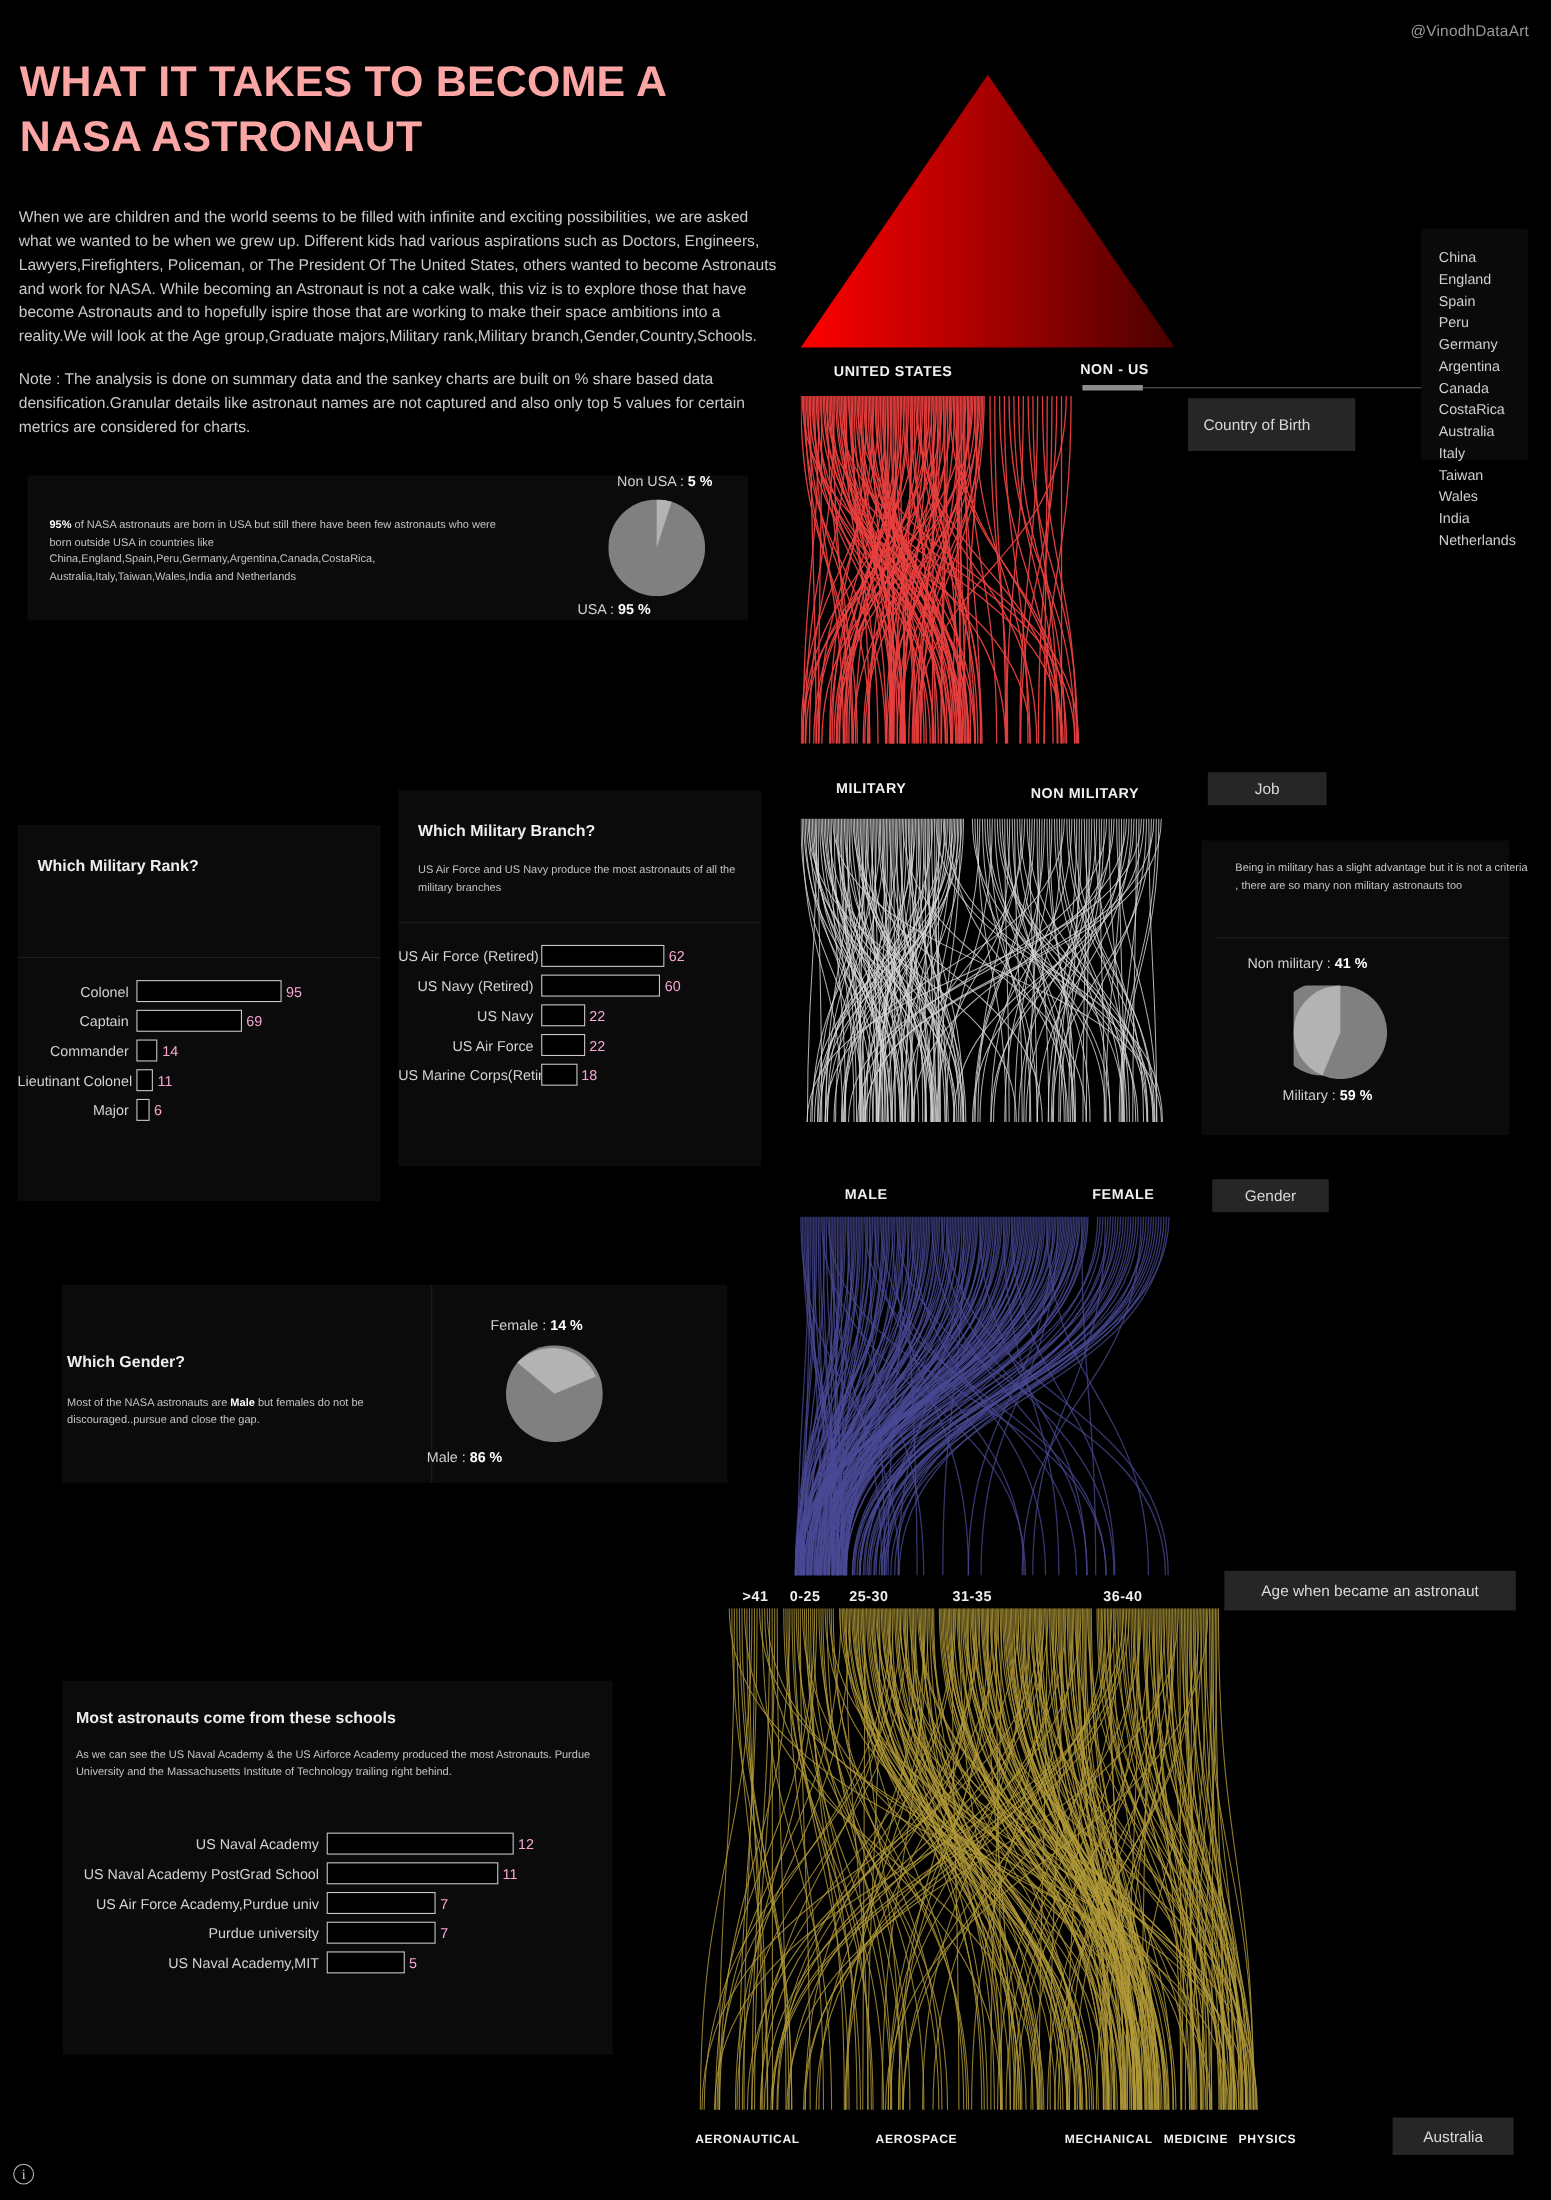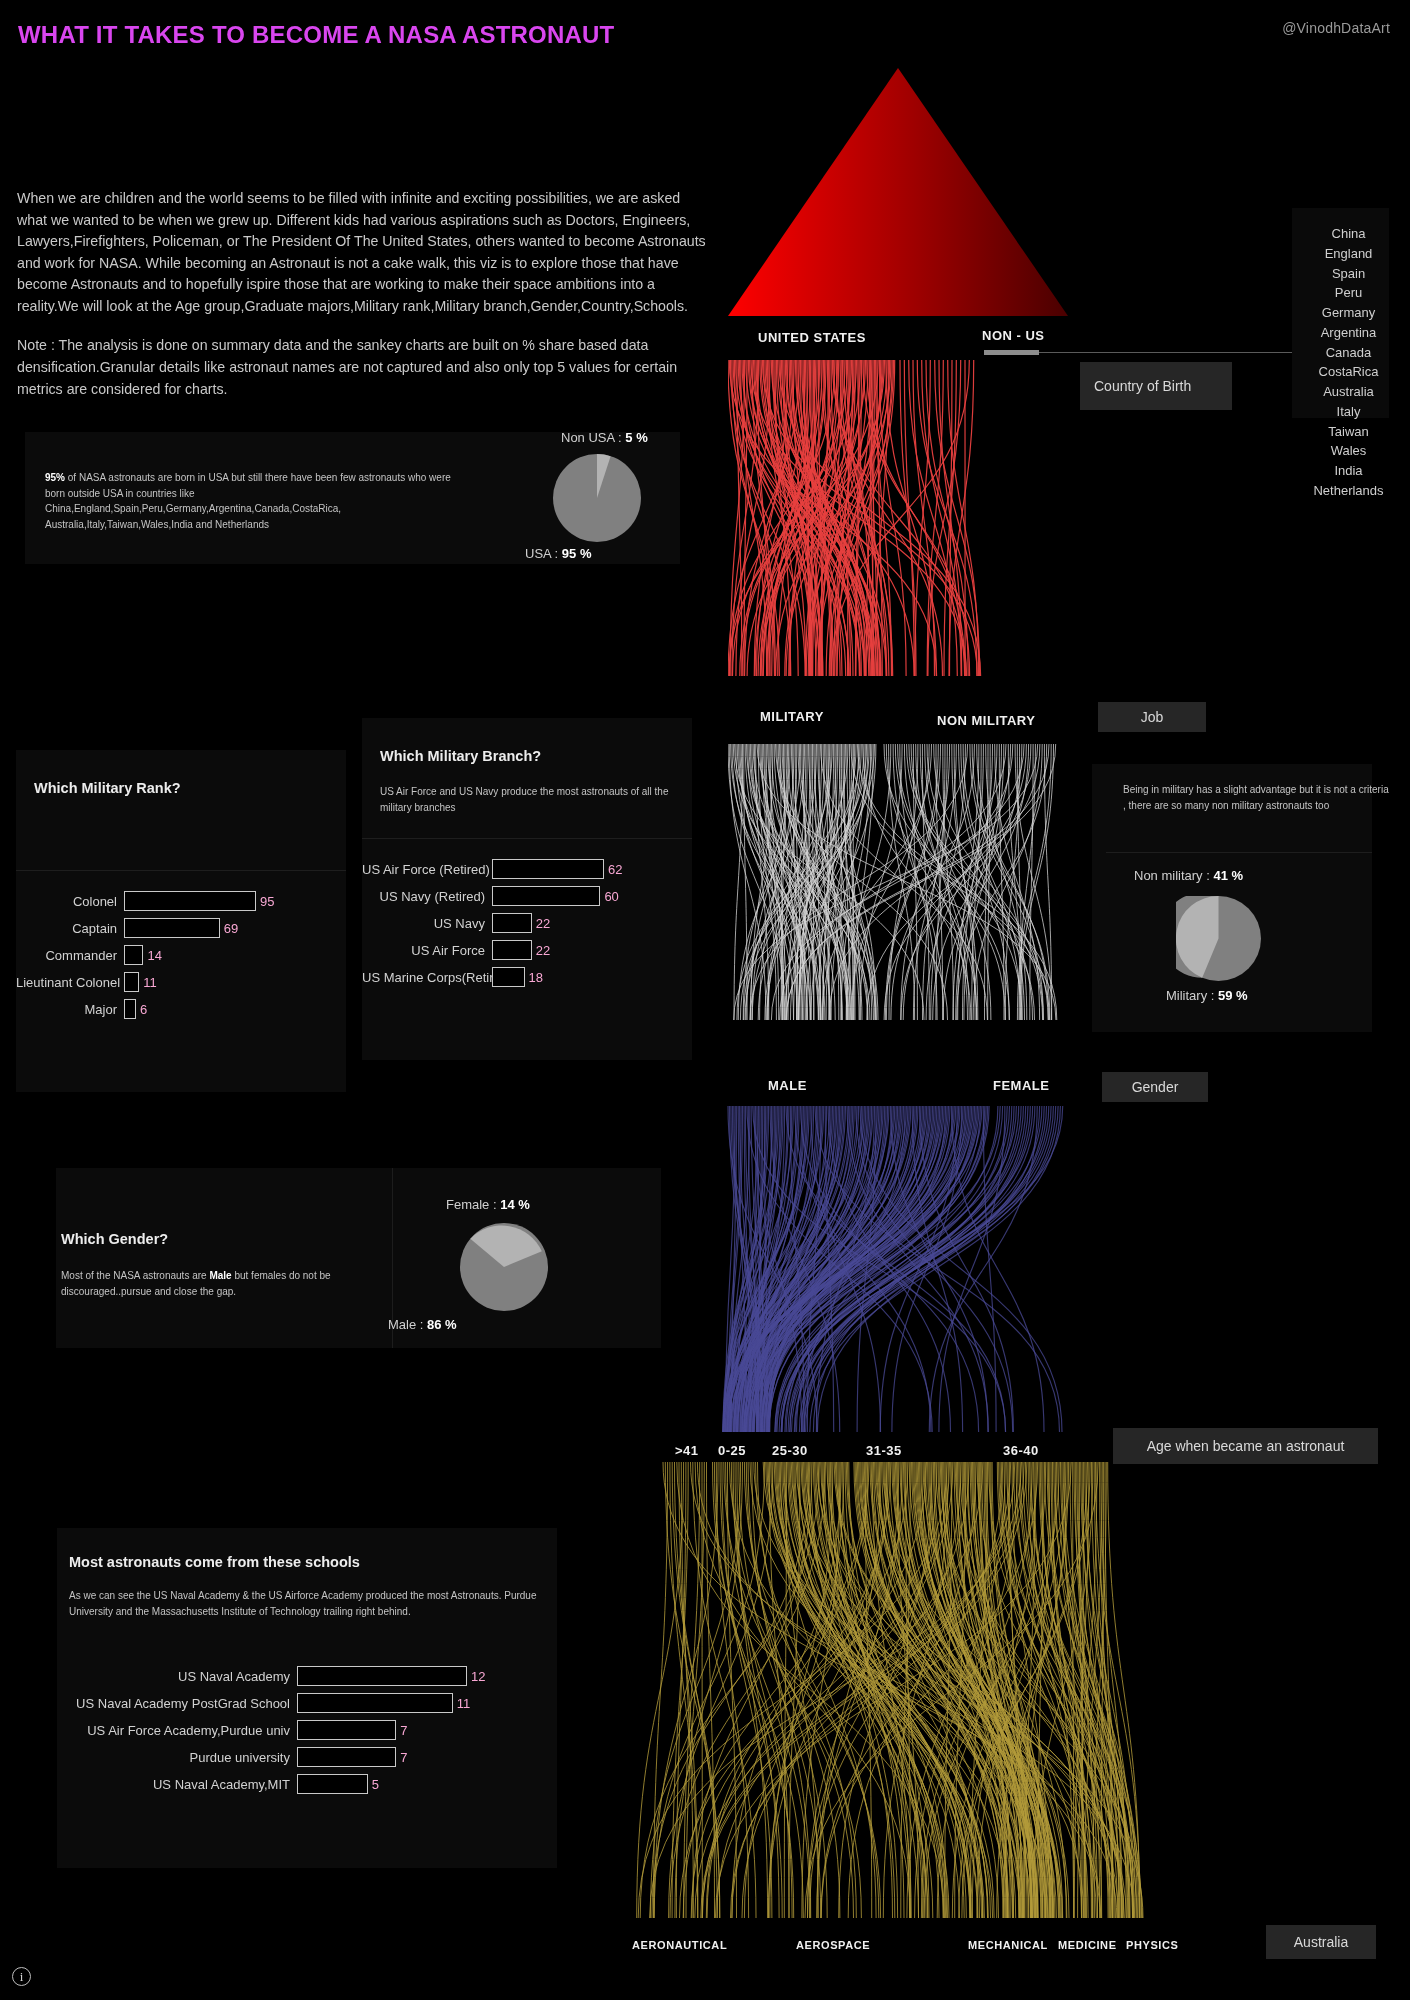--- a/index.html
+++ b/index.html
@@ -21,26 +21,26 @@
   
   .handle {
     position: absolute;
     top: 20px; right: 20px;
     font-size: 14px;
     color: #9a9a9a;
     letter-spacing: .2px;
   }
   .title {
     position: absolute;
-    left: 18px; top: 20px;
+    left: 18px; top: 50px;
     width: 660px;
-    font-size: 24px;
+    font-size: 39px;
     font-weight: bold;
     line-height: 1.28;
-    color: #d946ef;
+    color: #fca5a5;
     letter-spacing: .2px;
   }
   .intro {
     position: absolute;
     left: 17px; top: 188px;
     width: 690px;
     font-size: 14.2px;
     line-height: 1.52;
     color: #c9c9c9;
   }
@@ -132,21 +132,20 @@
   
   .country-box {
     position: absolute;
     background: #0a0a0a;
     padding: 16px 0 10px 16px;
   }
   .country-box div {
     font-size: 13px;
     line-height: 1.52;
     color: #cfcfcf;
-    text-align: center;
   }
 
   
   .leader {
     position: absolute;
     height: 1px;
     background: #5a5a5a;
   }
   .nub {
     position: absolute;

